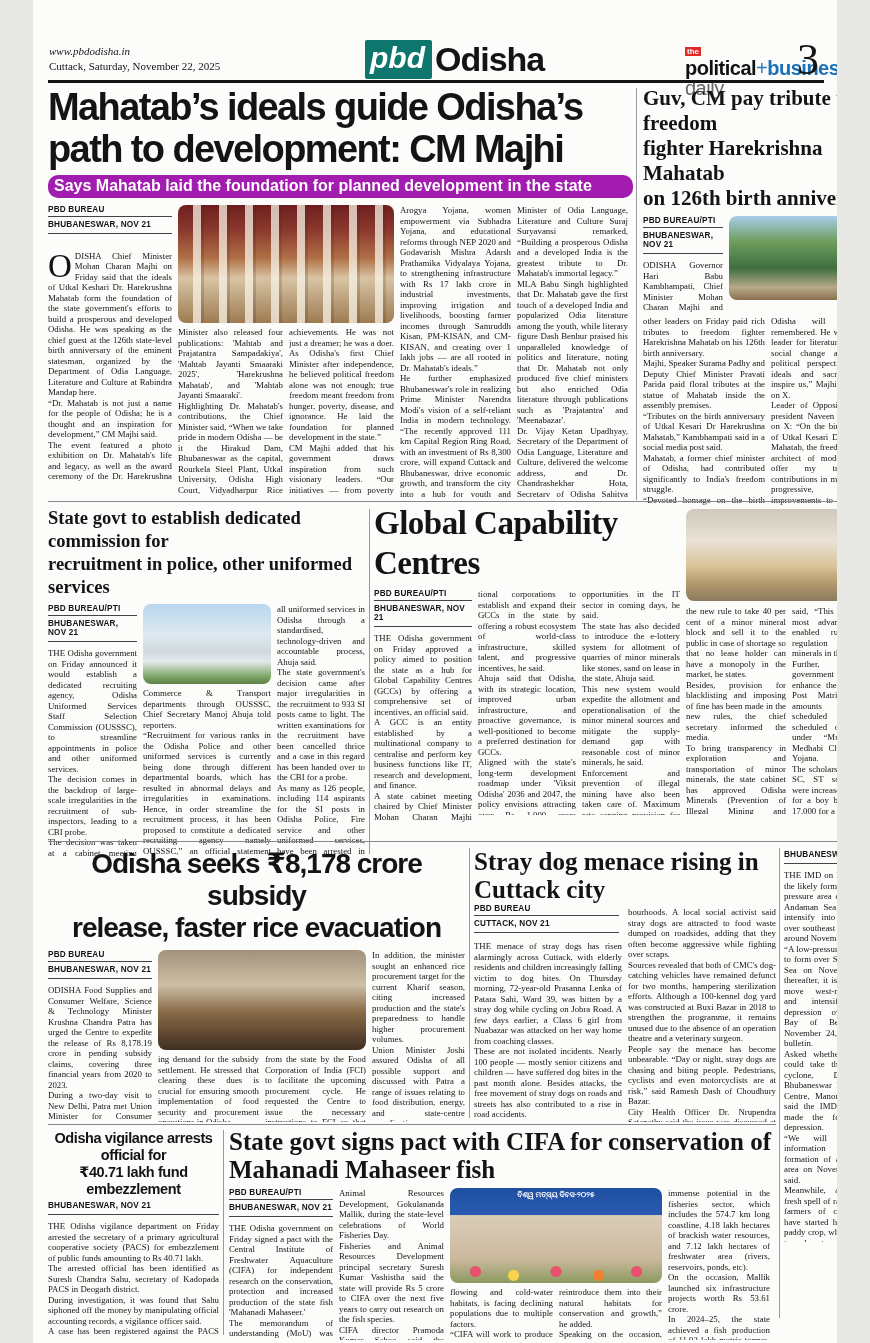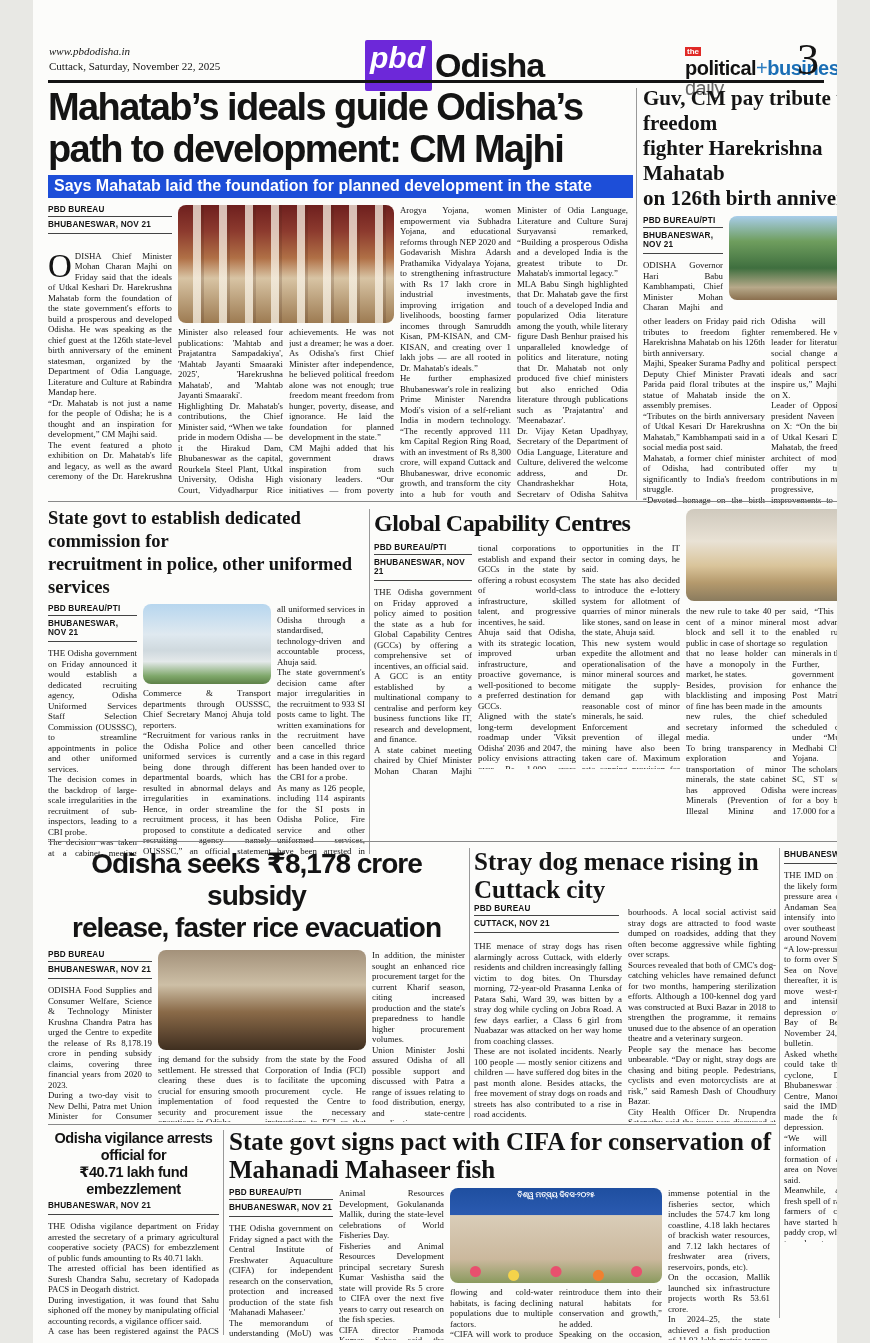--- a/index.html
+++ b/index.html
@@ -3,22 +3,22 @@
 <meta charset="utf-8">
 <style>
   html,body{margin:0;padding:0;background:#e8e8e4;}
   .page{position:relative;width:804px;height:1343px;background:#fcfcfa;margin:0 auto;
         font-family:"Liberation Serif","DejaVu Serif",serif;color:#141414;overflow:hidden;}
   .abs{position:absolute;}
   
   .mast-left{position:absolute;left:16px;top:44px;font-size:11px;line-height:15px;}
   .mast-site{font-style:italic;}
   .logo-wrap{position:absolute;left:332px;top:40px;display:flex;align-items:center;gap:3px;}
-  .logo-box{background:#6d28d9;color:#fff;font-family:"Liberation Sans","DejaVu Sans",sans-serif;
-            font-weight:bold;font-style:italic;font-size:30px;padding:1px 7px 16px 5px;border-radius:2px;}
+  .logo-box{background:#0f766e;color:#fff;font-family:"Liberation Sans","DejaVu Sans",sans-serif;
+            font-weight:bold;font-style:italic;font-size:30px;padding:1px 7px 4px 5px;border-radius:2px;}
   .logo-odisha{font-family:"Liberation Sans","DejaVu Sans",sans-serif;font-weight:bold;
                font-size:34px;letter-spacing:-1px;}
   .brand{position:absolute;left:652px;top:40px;font-family:"Liberation Sans","DejaVu Sans",sans-serif;}
   .brand-the{display:inline-block;background:#e02a26;color:#fff;font-weight:bold;font-size:8px;
              padding:0 2px;margin-bottom:1px;}
   .brand-line{font-size:20px;font-weight:bold;letter-spacing:-0.5px;line-height:20px;}
   .brand-political{color:#111;margin-top:48px;}
   .brand-plus{color:#2b7cc0;font-weight:normal;}
   .brand-business{color:#1b6fb5;}
   .brand-daily{color:#666;font-weight:normal;}
@@ -30,22 +30,22 @@
   .dateline{font-family:"Liberation Sans","DejaVu Sans",sans-serif;font-weight:bold;font-size:8.2px;
             letter-spacing:.2px;border-bottom:1px solid #444;padding-bottom:4px;margin-bottom:6px;}
   .coltext{font-size:8.8px;line-height:10.5px;text-align:justify;white-space:pre-line;overflow:hidden;}
   .row{display:flex;gap:6px;}
   .photo{width:100%;border-radius:8px;}
   .vdiv{position:absolute;width:1px;background:#999;}
   .hdiv{position:absolute;height:1px;background:#888;}
   
   .main-hl{font-family:"Liberation Sans","DejaVu Sans",sans-serif;font-weight:bold;font-size:38px;
            line-height:42px;letter-spacing:-1.6px;text-align:left;white-space:pre-line;margin:0 0 5px 0;}
-  .kicker{background:#1d4ed8;color:#fff;font-family:"Liberation Sans","DejaVu Sans",sans-serif;
-          font-weight:bold;font-size:16px;padding:2px 6px 3px 6px;margin-bottom:7px;}
+  .kicker{background:#a21caf;color:#fff;font-family:"Liberation Sans","DejaVu Sans",sans-serif;
+          font-weight:bold;font-size:16px;padding:2px 6px 3px 6px;margin-bottom:7px;border-radius:10px;}
   .dropcap{float:left;font-size:33px;line-height:28px;padding:1px 3px 0 0;font-weight:normal;}
   .serif-hl{font-family:"Liberation Serif","DejaVu Serif",serif;font-weight:bold;
             white-space:pre-line;margin:0;}
   .sans-hl{font-family:"Liberation Sans","DejaVu Sans",sans-serif;font-weight:bold;text-align:center;
            white-space:pre-line;letter-spacing:-0.4px;margin:0;}
   
   .ph-main{height:118px;background:
      repeating-linear-gradient(90deg,rgba(255,255,255,0) 0 15px,rgba(248,242,230,.75) 15px 23px,rgba(60,30,20,.18) 23px 26px),
      linear-gradient(180deg,#6e1f1e 0%,#8c3a2e 22%,#b07046 45%,#d8c4a4 62%,#9d7b52 100%);
      background-blend-mode:normal;}
@@ -170,21 +170,21 @@
 The state government's decision came after major irregularities in the recruitment to 933 SI posts came to light. The written examinations for the recruitment have been cancelled thrice and a case in this regard has been handed over to the CBI for a probe.
 As many as 126 people, including 114 aspirants for the SI posts in Odisha Police, Fire service and other uniformed services, have been arrested in connection with the recruitment scam.
 The aspirants have already been released on bail after spending a month in jail while the CBI registered a case and started probe into the matter after state government recommended a high-level investigation.</div>
     </div>
   </div>
 
   <div class="vdiv" style="left:336px;top:509px;height:345px;"></div>
   <div class="abs" style="left:341px;top:503px;width:516px;height:353px;overflow:hidden;">
     <div class="row" style="margin-top:0;">
       <div style="width:306px;flex:none;">
-        <h2 class="serif-hl" style="font-size:24px;line-height:40px;text-align:left;letter-spacing:-0.5px;">Global Capability Centres</h2>
+        <h2 class="serif-hl" style="font-size:33px;line-height:40px;text-align:left;letter-spacing:-0.5px;margin-bottom:6px;">Global Capability Centres</h2>
         <div class="row">
           <div style="width:98px;flex:none;">
             <div class="byline">PBD BUREAU/PTI</div>
             <div class="dateline">BHUBANESWAR, NOV 21</div>
             <div class="coltext" style="height:191px;">THE Odisha government on Friday approved a policy aimed to position the state as a hub for Global Capability Centres (GCCs) by offering a comprehensive set of incentives, an official said.
 A GCC is an entity established by a multinational company to centralise and perform key business functions like IT, research and development, and finance.
 A state cabinet meeting chaired by Chief Minister Mohan Charan Majhi approved a total of 12 proposals of nine departments including the Odisha Global Capability Centre (GCC) Policy 2025 here during its meeting, Chief Secretary Manoj Ahuja said.
 The policy aims to attract leading multina-</div>
           </div>
           <div class="coltext" style="width:98px;height:226px;flex:none;">tional corporations to establish and expand their GCCs in the state by offering a robust ecosystem of world-class infrastructure, skilled talent, and progressive incentives, he said.

